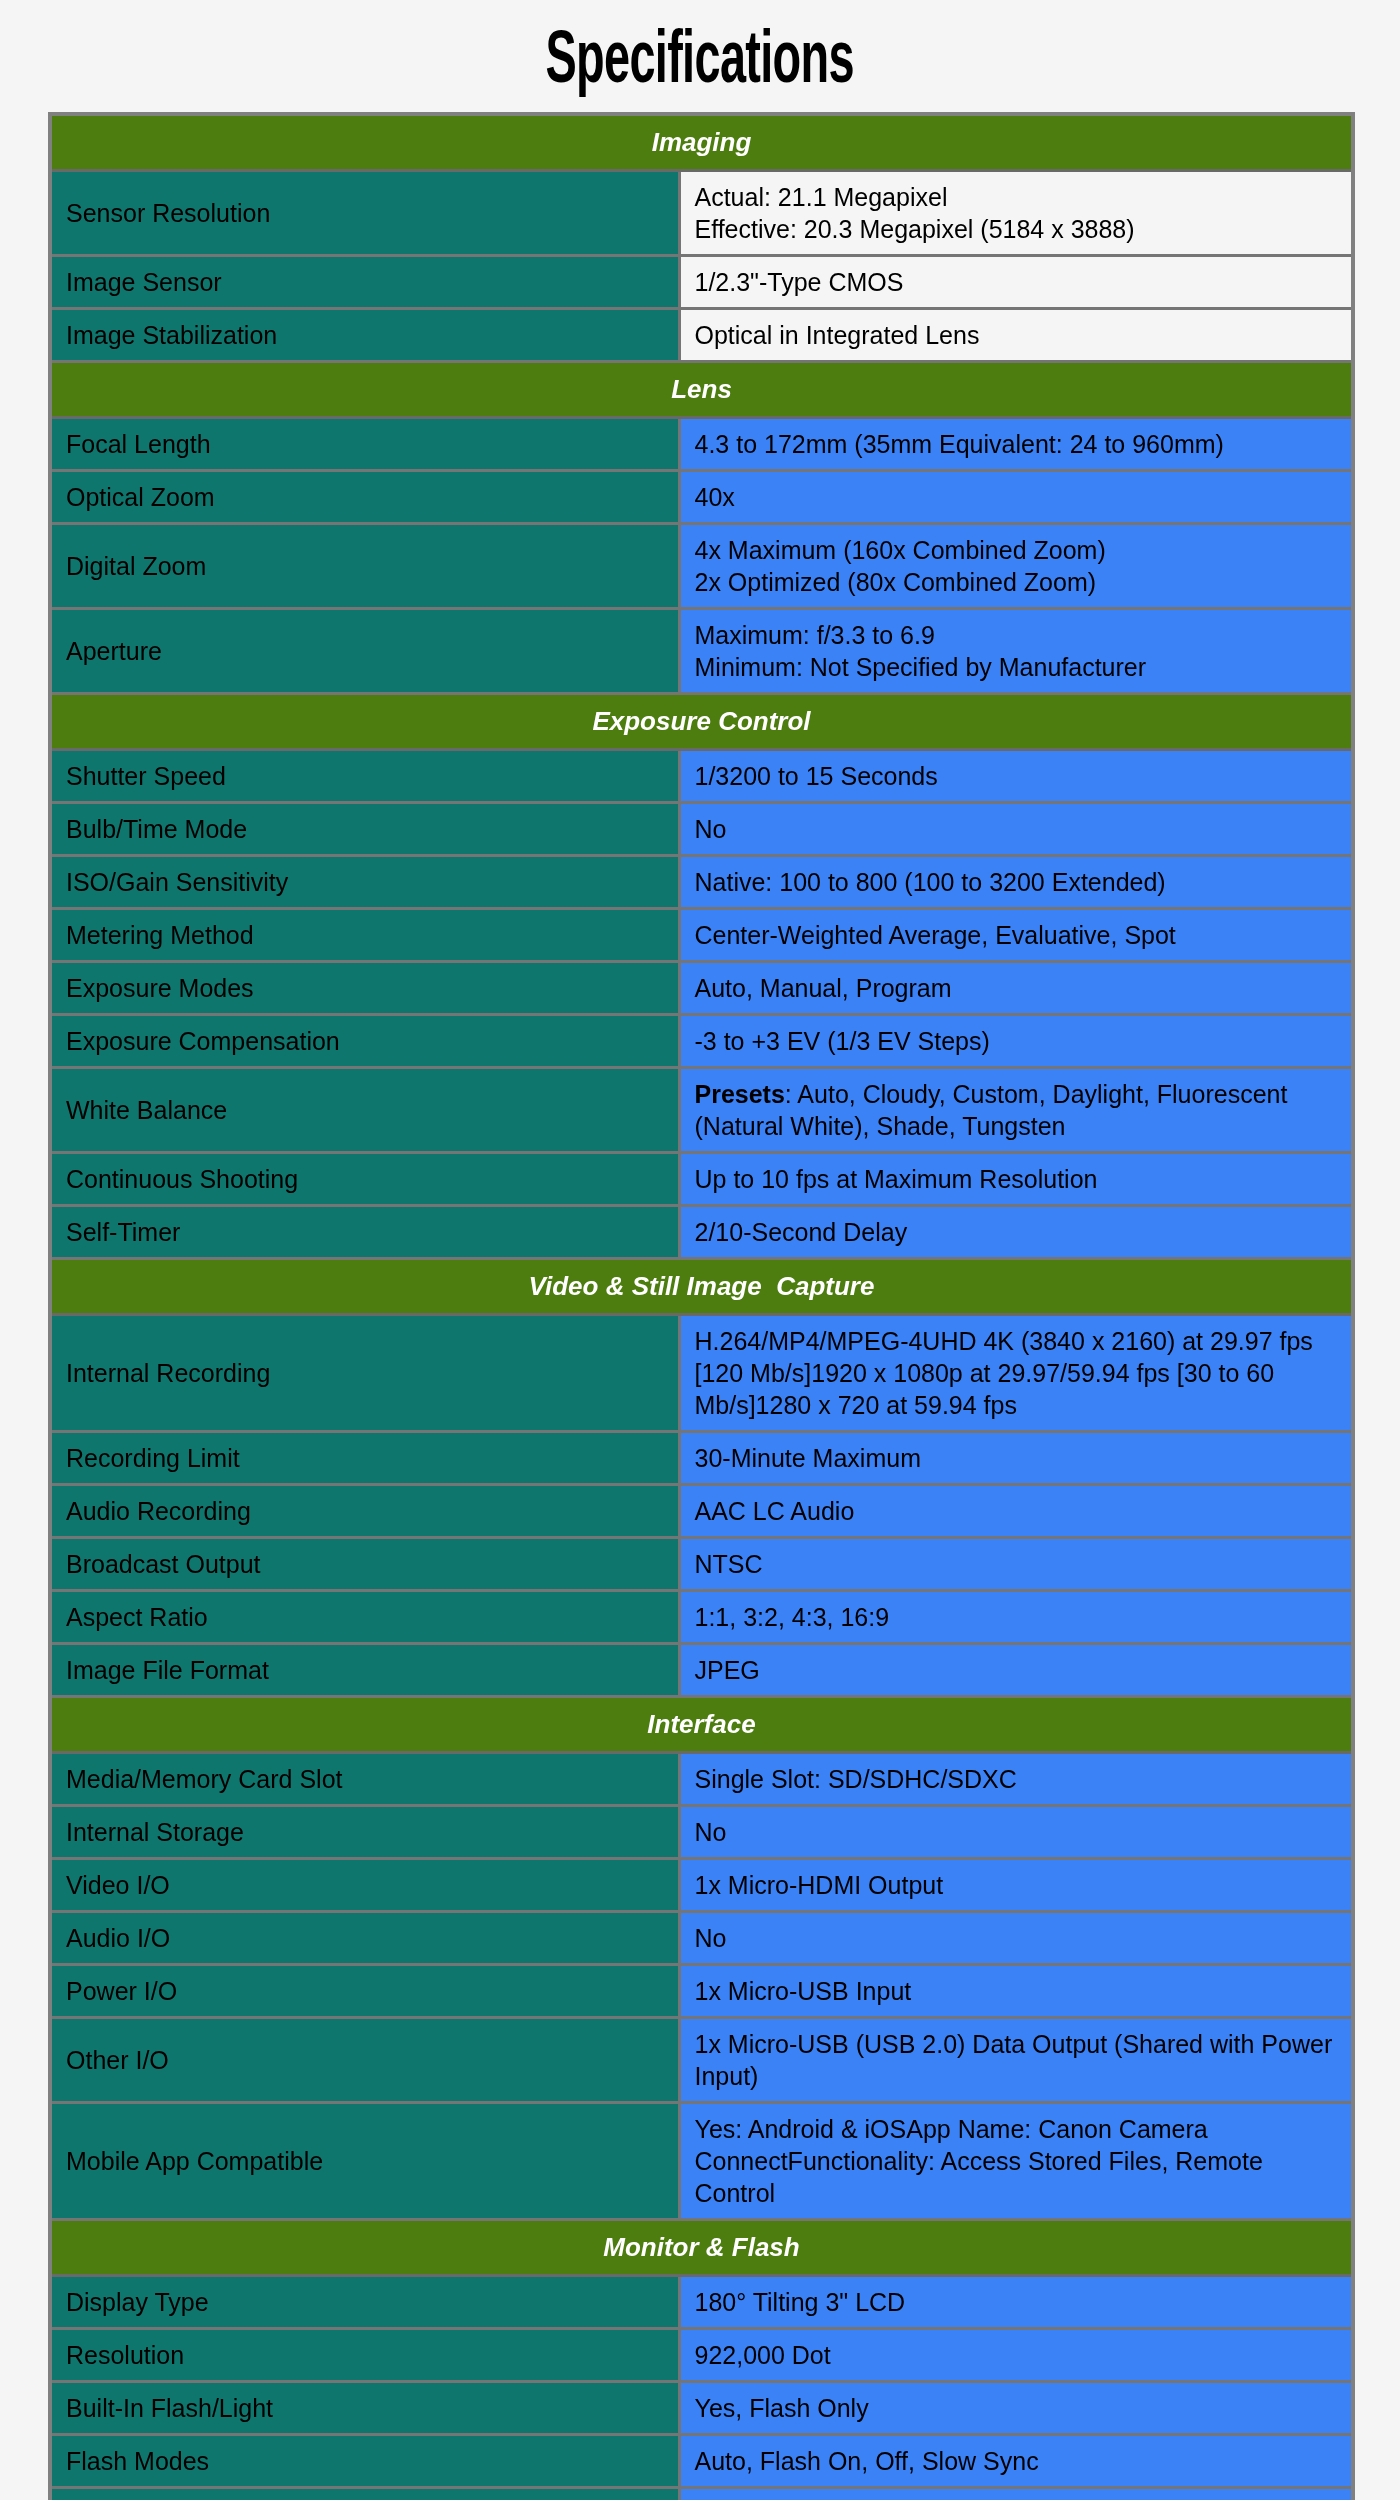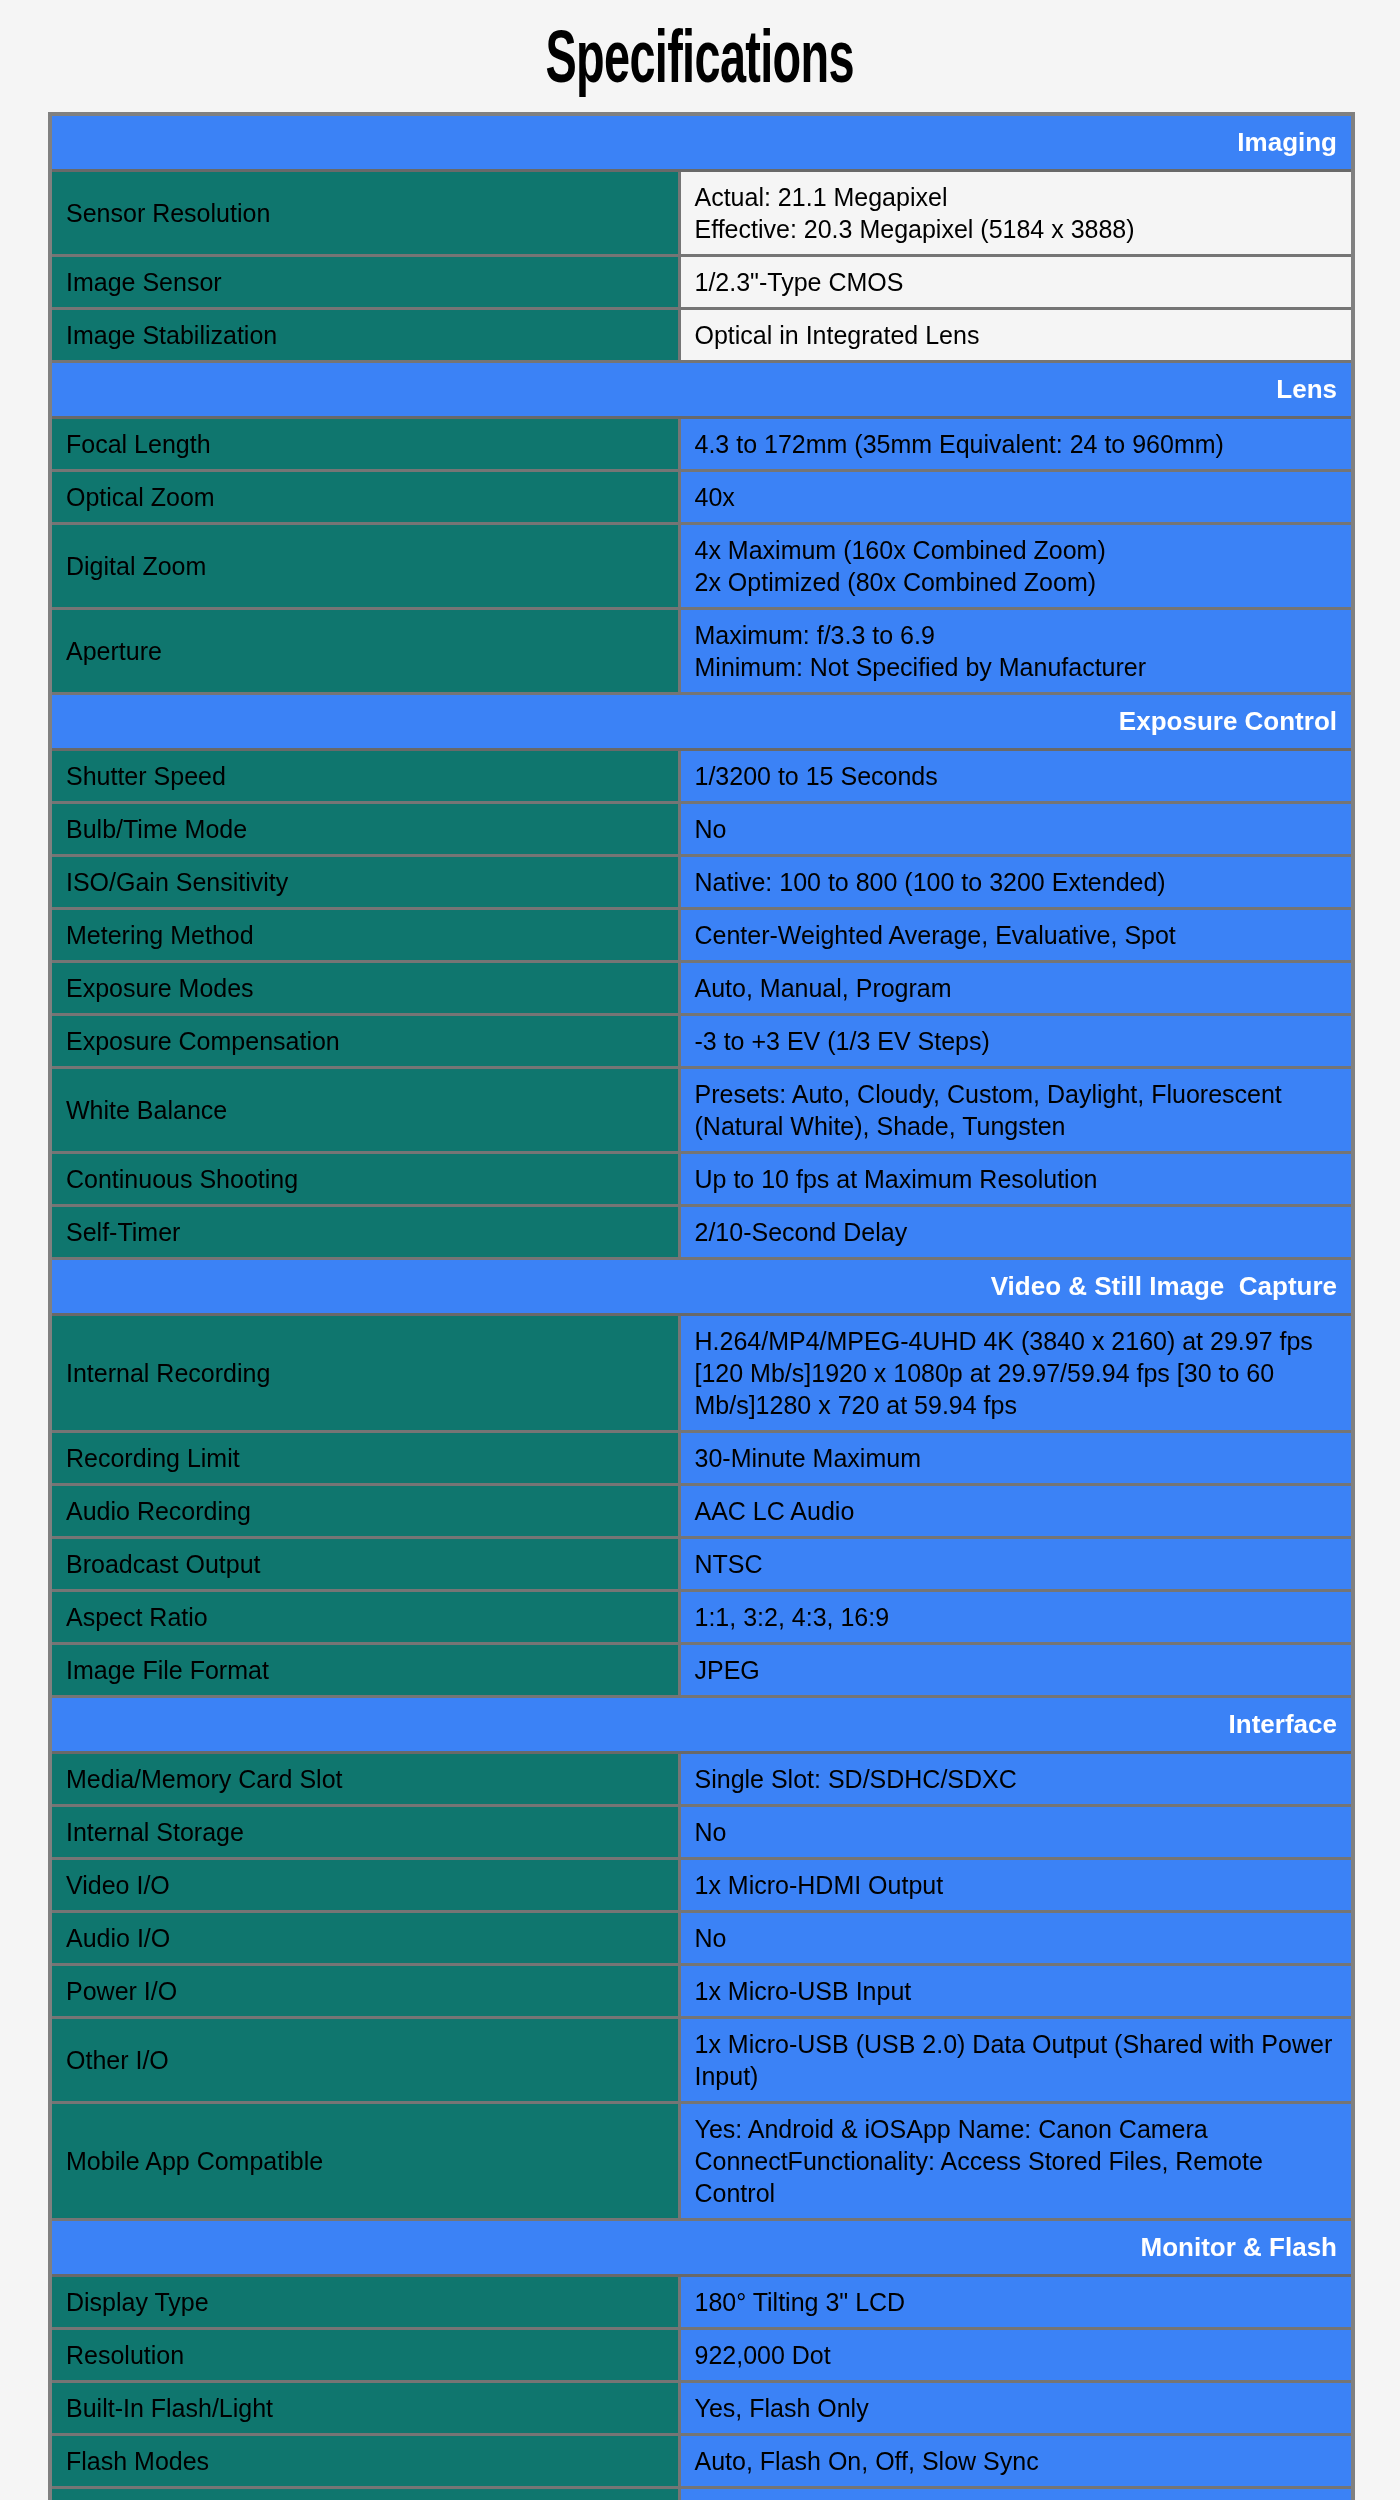--- a/index.html
+++ b/index.html
@@ -36,49 +36,50 @@
     width: 1307px;
     margin: 20px 0 0 48px;
     border: 4px solid #808080;
   }
   .spec-table td, .spec-table th {
     border: 3px solid #757575;
     vertical-align: middle;
     word-wrap: break-word;
   }
   .spec-table th.section-header {
-    background: #3b82f6;
+    background: #4d7c0f;
     color: #ffffff;
     font-size: 26px;
     line-height: 33px;
     font-weight: bold;
     padding: 10px 14px;
-    text-align: right;
+    text-align: center;
     white-space: pre-wrap;
     border-top-color: #d9d9d9;
     border-bottom-color: #696969;
+    font-style: italic;
   }
   .spec-table td {
     font-size: 25px;
     line-height: 32px;
     padding: 9px 10px 9px 14px;
   }
   .spec-table td.label-cell {
     background: #0f766e;
     font-weight: normal;
   }
   .spec-table td.value-cell {
     background: #3b82f6;
   }
   .spec-table td.value-cell.tinted {
     background: #f5f5f5;
     margin-left: 17px;
   }
   .spec-table td.value-cell strong {
-    font-weight: normal;
+    font-weight: bold;
   }
 </style>
 </head>
 <body>
 
 <h1 class="page-title"><span class="title-text">Specifications</span></h1>
 
 <table class="spec-table">
   <colgroup>
     <col style="width:629px">

